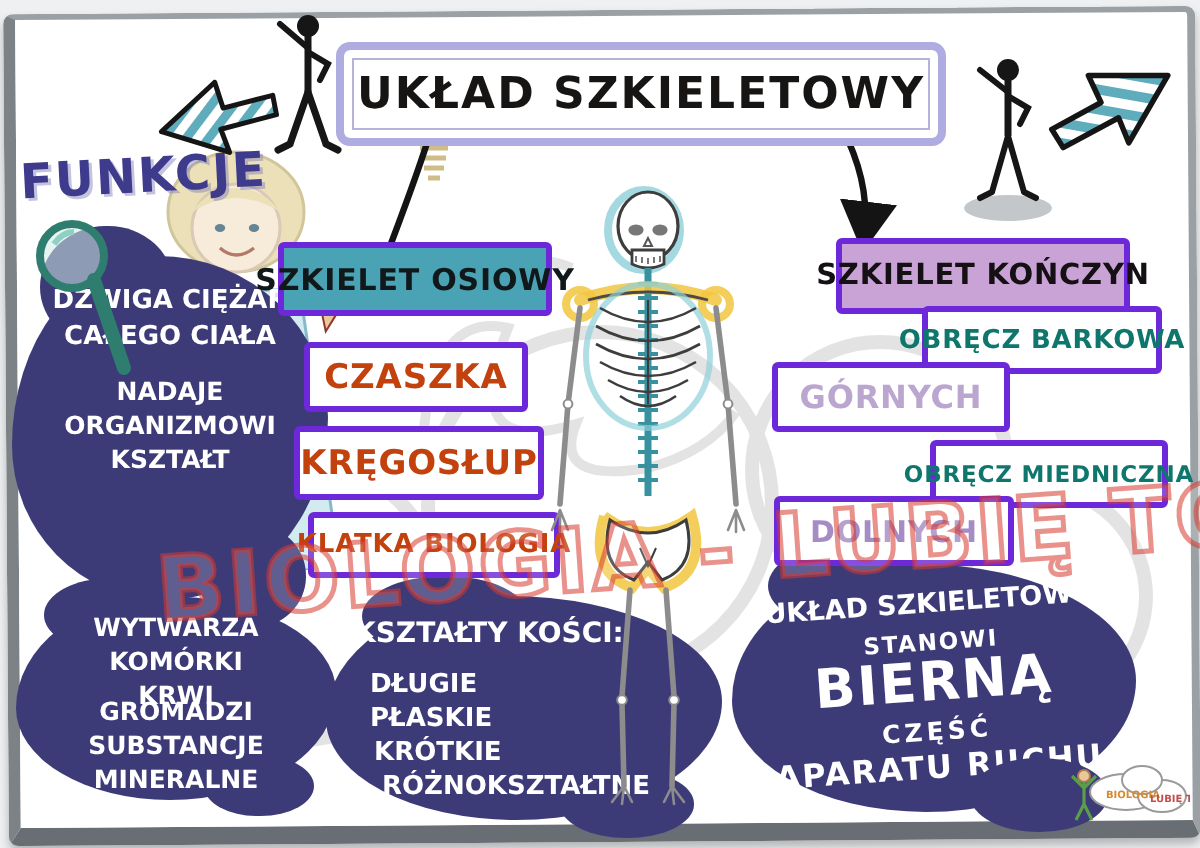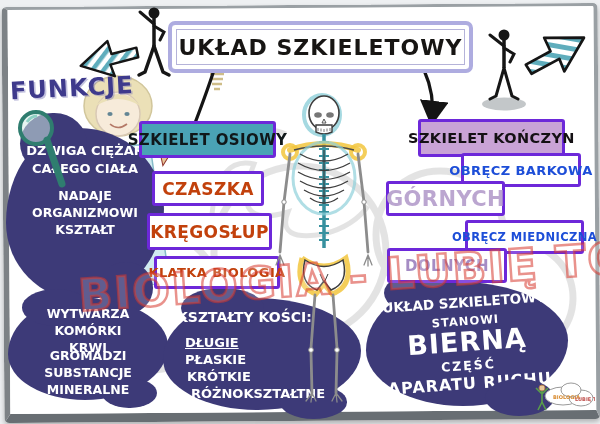--- a/index.html
+++ b/index.html
@@ -27,21 +27,21 @@
   .blob::before{width:42%;height:36%;top:-9%;left:9%;}
   .blob::after{width:34%;height:30%;bottom:-8%;right:7%;}
   .blob .btxt{position:absolute;left:4px;right:4px;text-align:center;color:#fff;
     font-weight:700;font-size:12.5px;line-height:1.35;white-space:pre-line;z-index:2;}
   
   .box{border:3px solid #6d28d9;border-radius:3px;background:#fff;display:flex;align-items:center;
     justify-content:center;z-index:4;font-weight:800;letter-spacing:.4px;white-space:nowrap;}
   .box.fill-teal{background:#4aa3b5;color:#10181a;}
   .box.fill-purple{background:#c9a3d6;color:#141014;}
   .teal-text{color:#c2410c;}
-  .yellow-text{color:#1d4ed8;}
+  .yellow-text{color:#0f766e;}
   .lav-text{color:#bba6d0;}
   .violet-text{color:#a58cc4;}
   .sketch{pointer-events:none;}
   .note-inner{position:absolute;left:0;right:0;top:0;bottom:0;transform:rotate(-4deg);}
   .note-line{position:absolute;left:0;right:0;text-align:center;color:#fff;font-weight:700;}
   .logo{left:533px;top:372px;width:62px;height:46px;z-index:9;}
 </style>
 </head>
 <body>
 
@@ -216,33 +216,33 @@
     <circle cx="43" cy="260" r="2.4" fill="#fff" stroke="#8c8c8c"></circle>
     <circle cx="69" cy="260" r="2.4" fill="#fff" stroke="#8c8c8c"></circle>
   </svg>
 
   <div class="abs box fill-purple" style="left:374px;top:119px;width:141px;height:32px;font-size:14.5px;margin-left:44px;">
     <span>SZKIELET KOŃCZYN</span>
   </div>
   <div class="abs box yellow-text" style="left:461px;top:153px;width:114px;height:28px;font-size:13px;">
     <span>OBRĘCZ BARKOWA</span>
   </div>
-  <div class="abs box lav-text" style="left:386px;top:181px;width:113px;height:29px;font-size:21px;">
+  <div class="abs box lav-text" style="left:386px;top:181px;width:113px;height:29px;font-size:16px;">
     <span>GÓRNYCH</span>
   </div>
   <div class="abs box yellow-text" style="left:465px;top:220px;width:113px;height:28px;font-size:11.5px;">
     <span>OBRĘCZ MIEDNICZNA</span>
   </div>
   <div class="abs box violet-text" style="left:387px;top:248px;width:114px;height:29px;font-size:15px;">
     <span>DOLNYCH</span>
   </div>
 
   <div class="abs blob" style="left:163px;top:298px;width:198px;height:112px;">
     <p class="btxt" style="top:10px;left:14px;right:auto;margin:0;font-size:14px;text-align:left;">KSZTAŁTY KOŚCI:</p>
-    <p class="btxt" style="top:36px;left:22px;right:auto;margin:0;font-size:13px;text-align:left;text-decoration:underline;">DŁUGIE</p>
+    <p class="btxt" style="top:36px;left:22px;right:auto;margin:0;font-size:13px;text-align:left;">DŁUGIE</p>
     <p class="btxt" style="top:53px;left:22px;right:auto;margin:0;font-size:13px;text-align:right;">PŁASKIE</p>
     <p class="btxt" style="top:70px;left:24px;right:auto;margin:0;font-size:13px;text-align:left;">KRÓTKIE</p>
     <p class="btxt" style="top:87px;left:28px;right:auto;margin:0;font-size:13px;text-align:left;">RÓŻNOKSZTAŁTNE</p>
   </div>
 
   <div class="abs blob" style="left:366px;top:282px;width:202px;height:124px;">
     <div class="note-inner">
       <div class="note-line" style="top:12px;font-size:13.5px;">UKŁAD SZKIELETOWY</div>
       <div class="note-line" style="top:32px;font-size:11.5px;letter-spacing:1px;">STANOWI</div>
       <div class="note-line" style="top:44px;font-size:27px;font-weight:900;letter-spacing:1px;">BIERNĄ</div>

